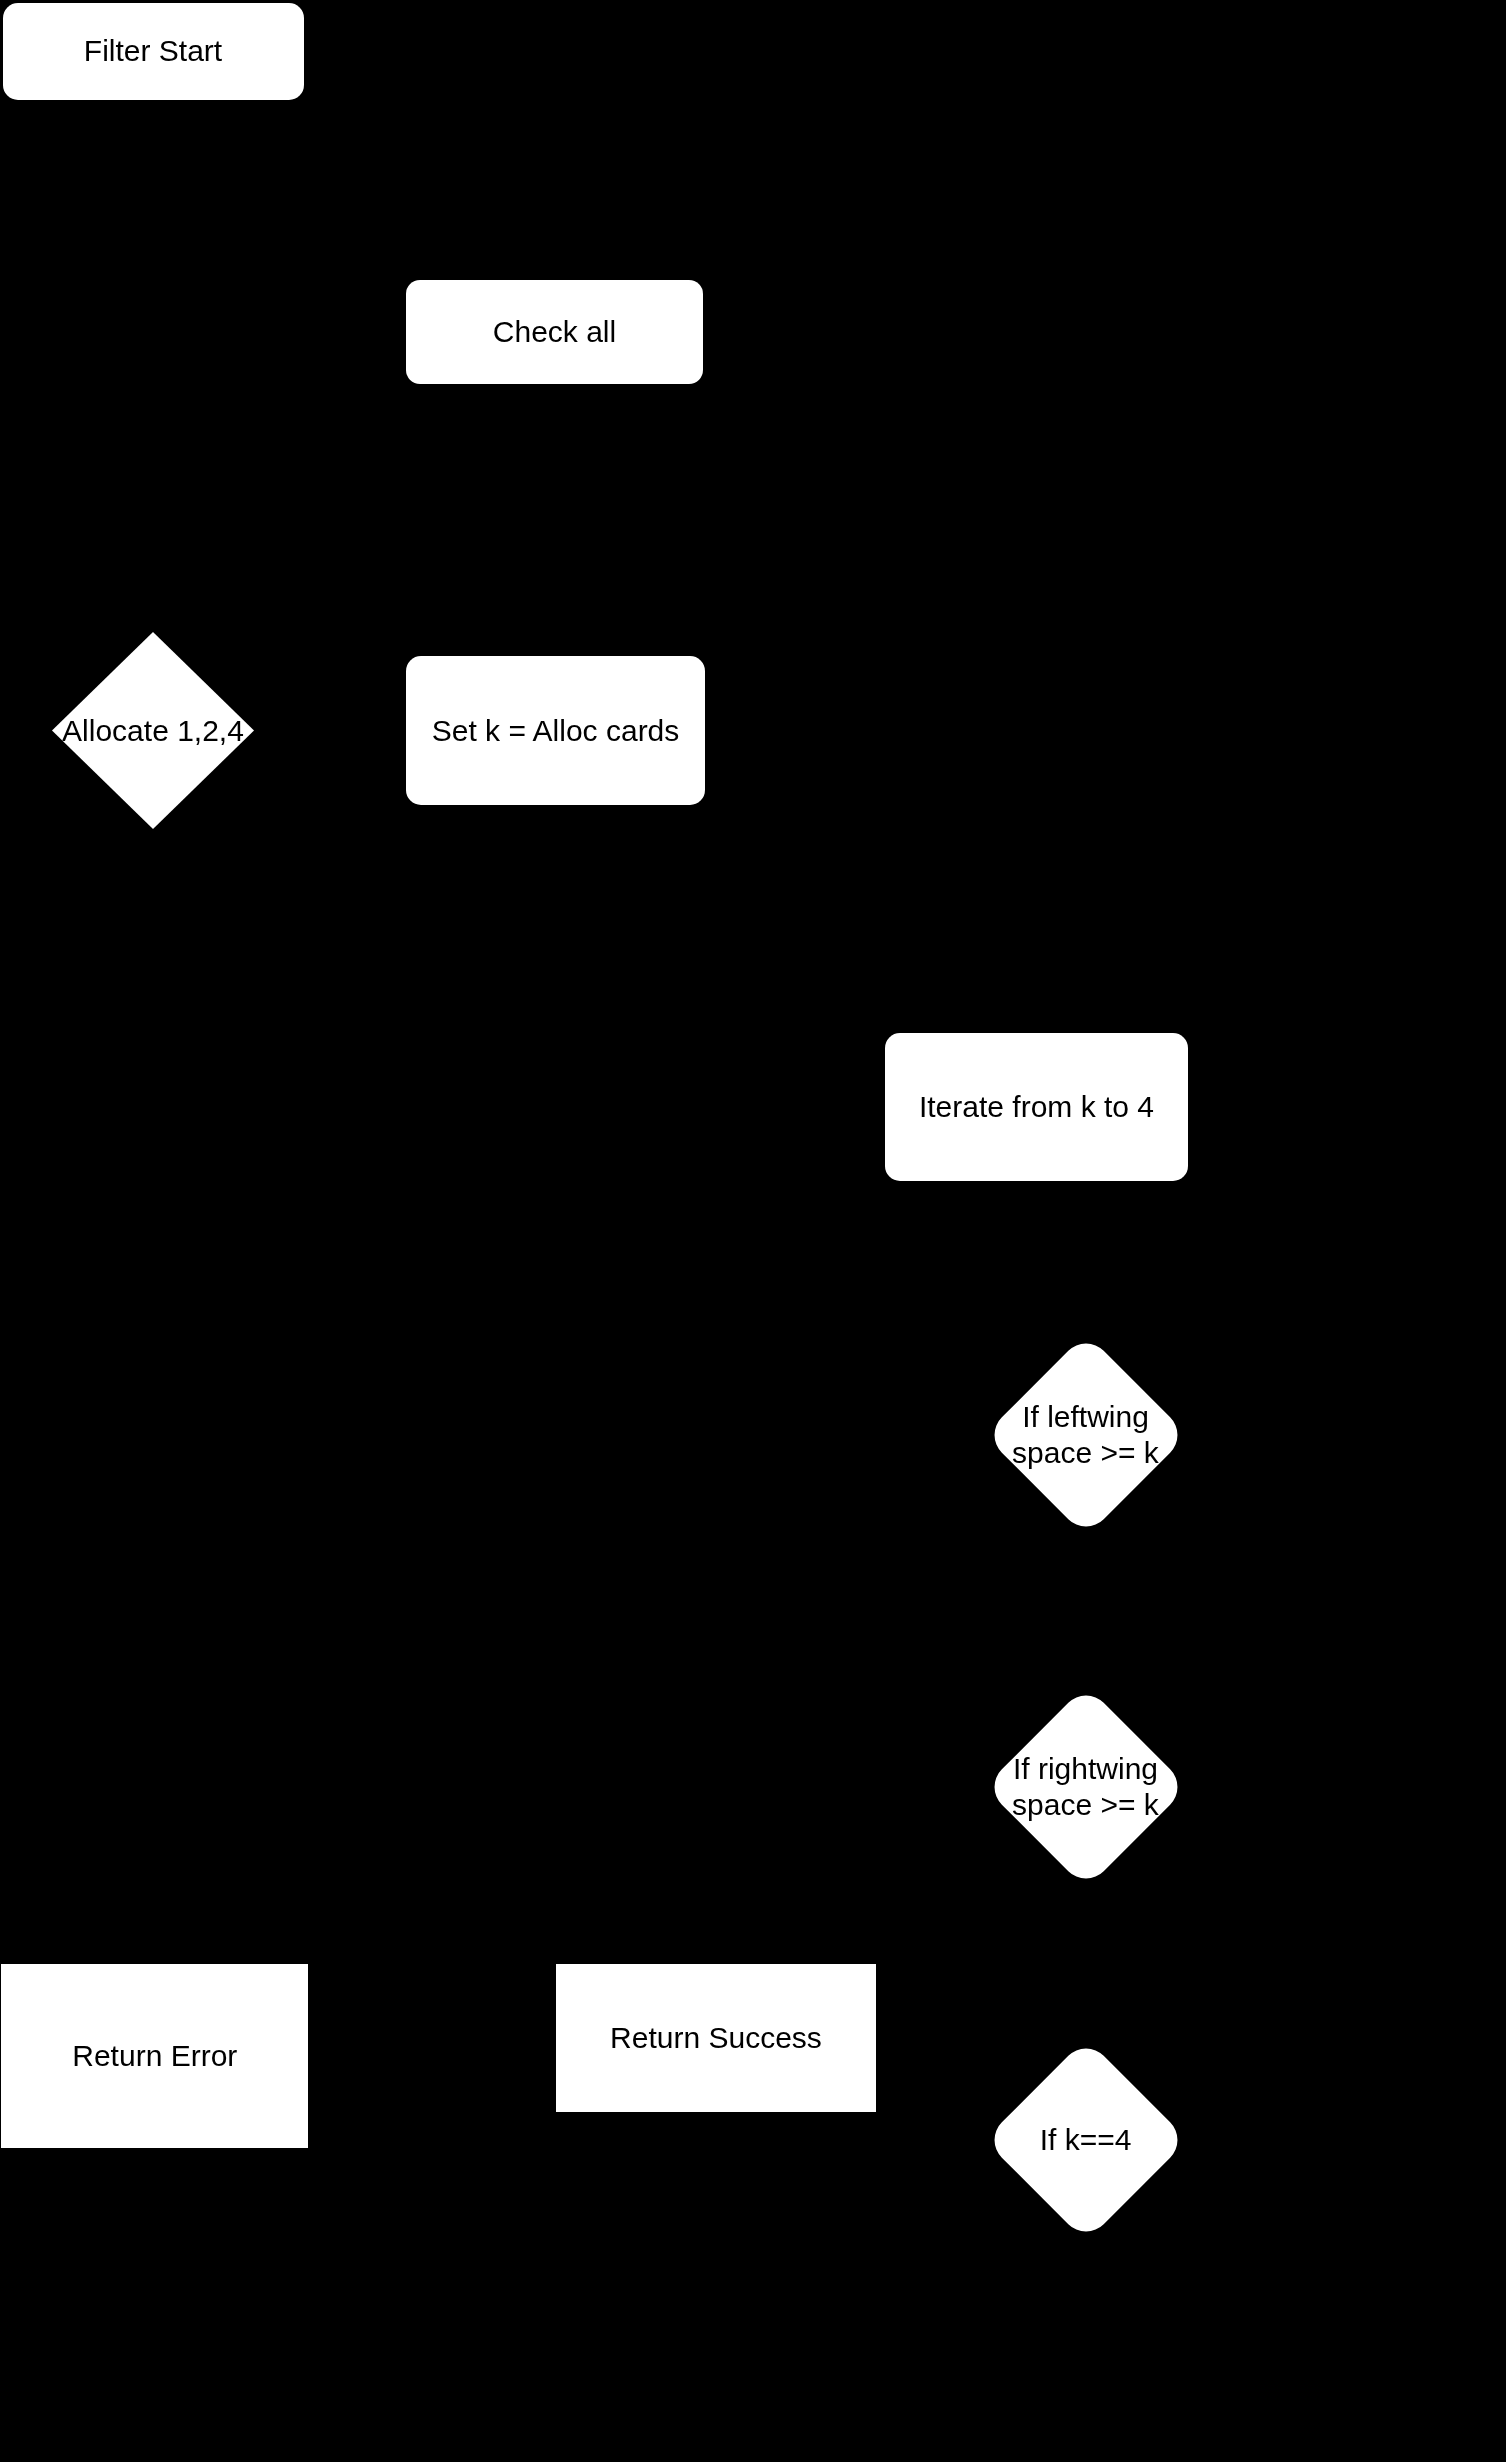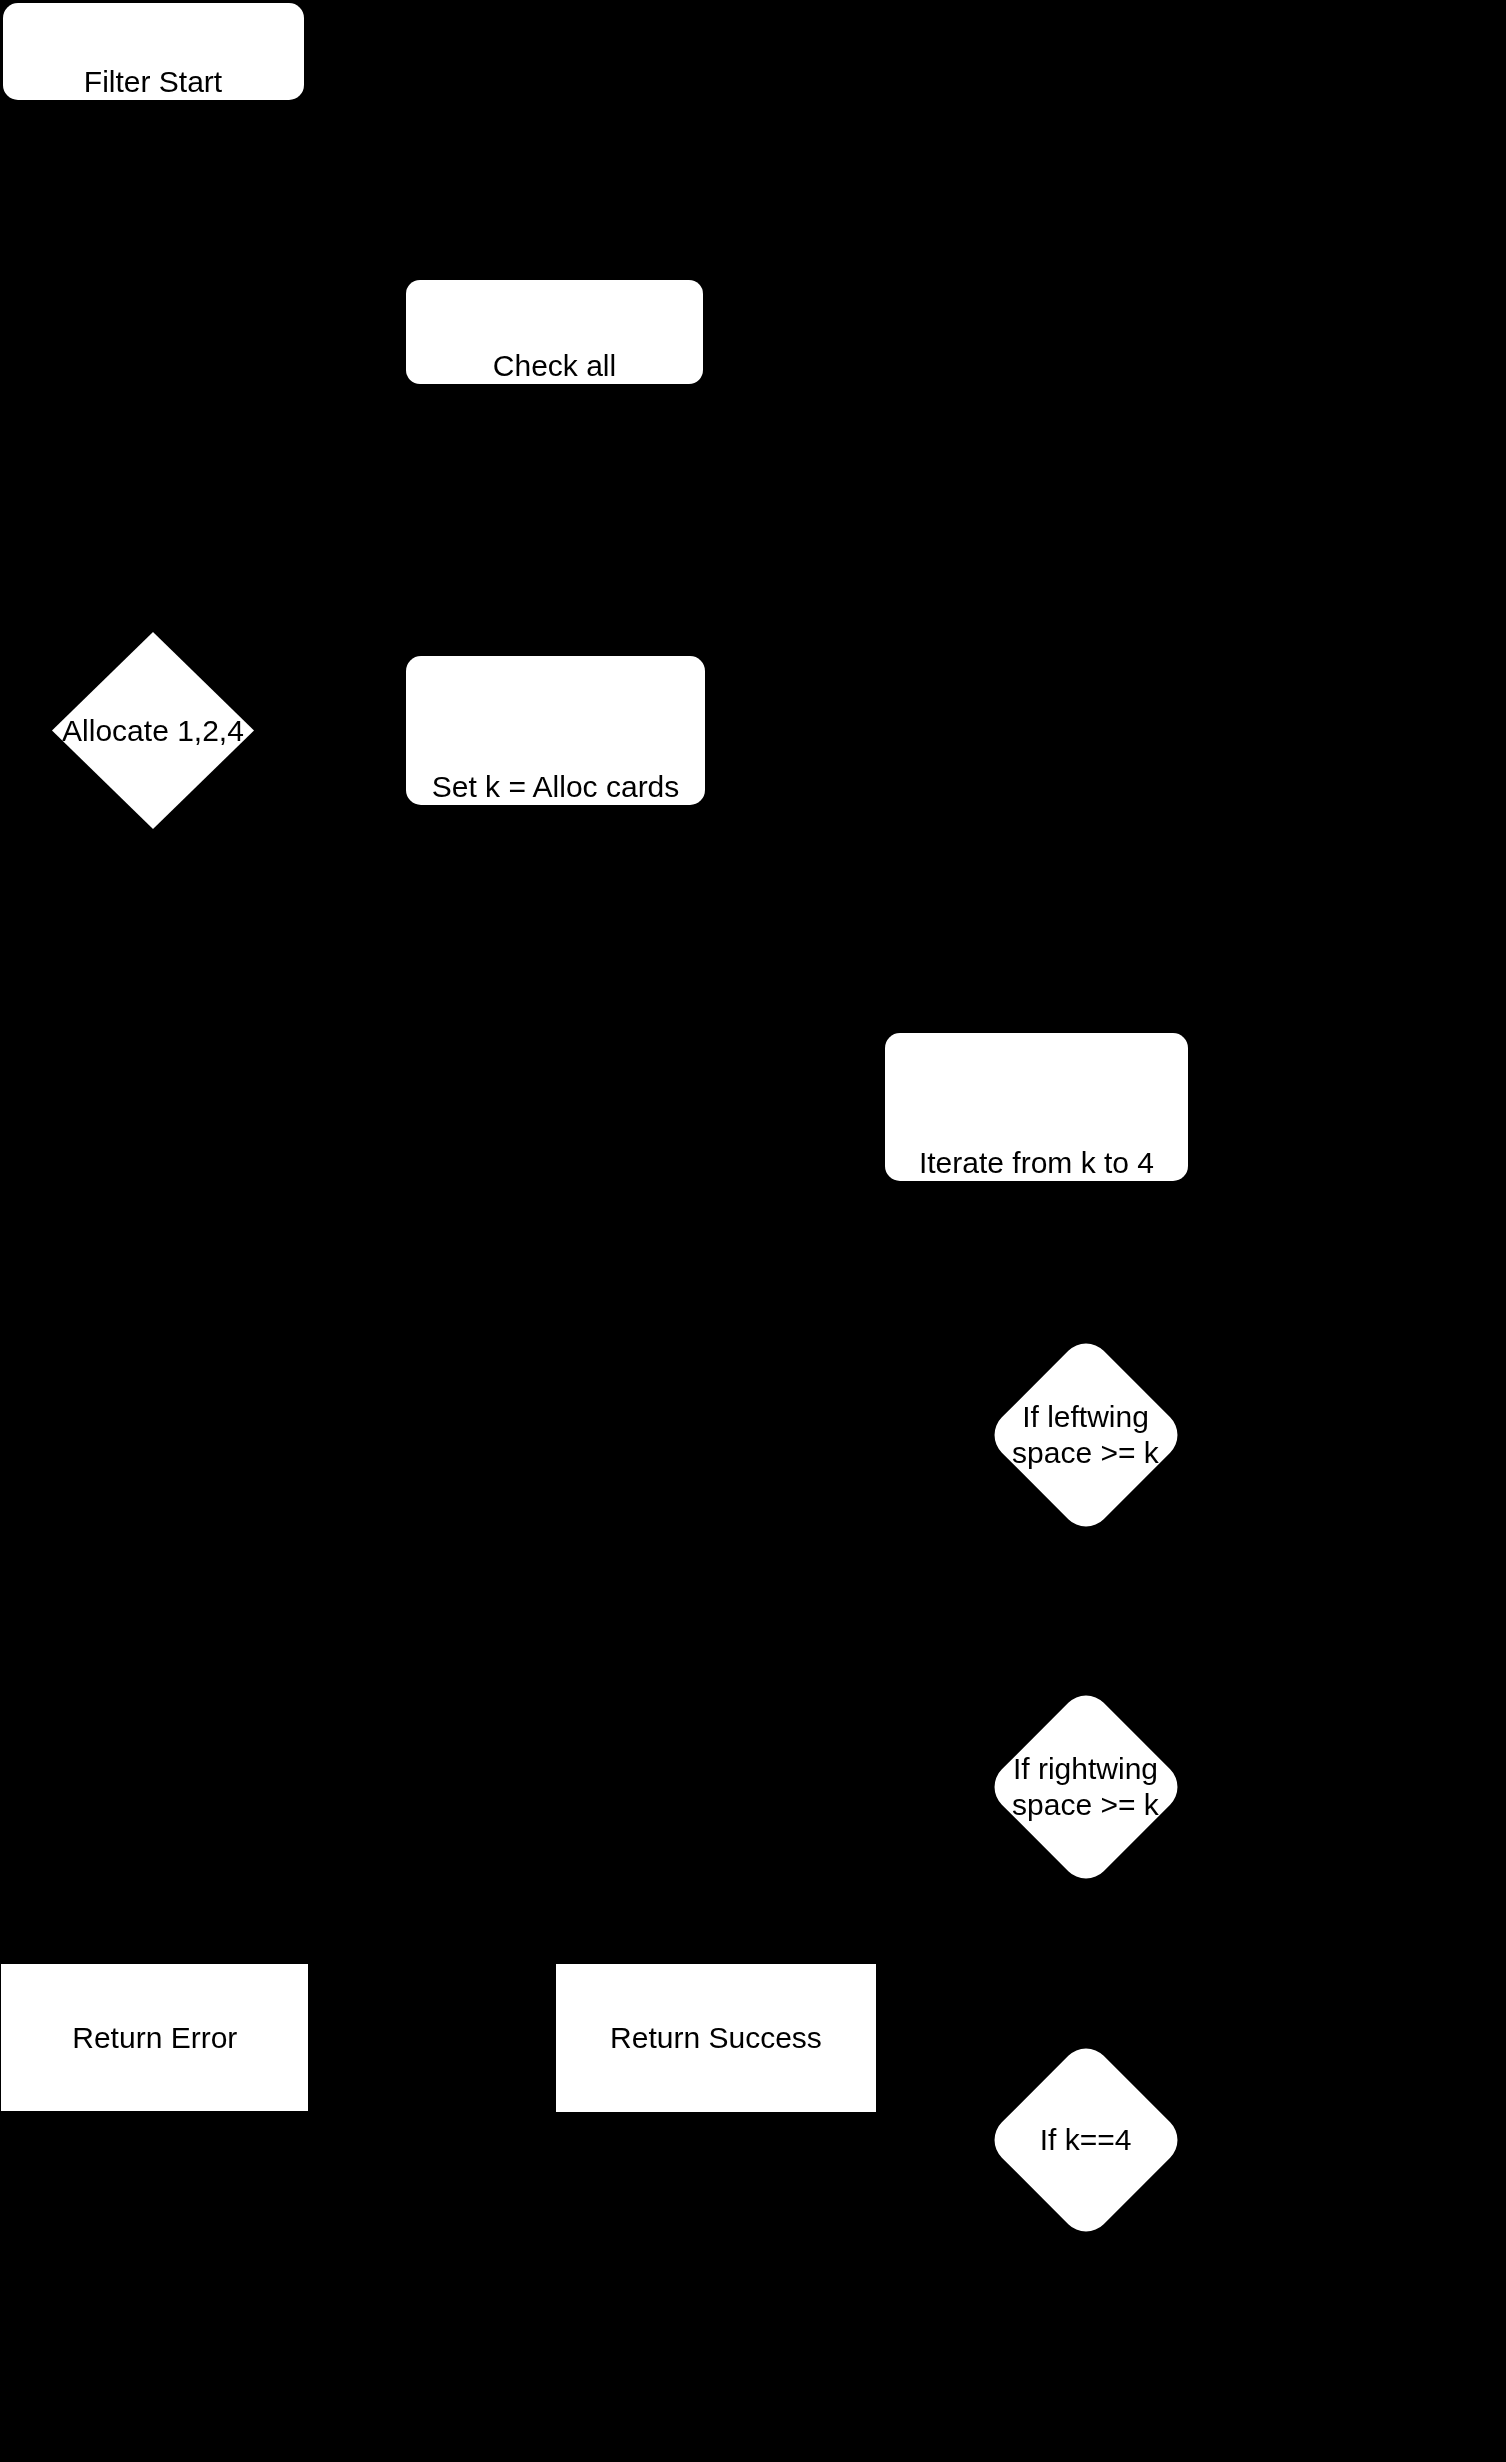--- a/index.html
+++ b/index.html
@@ -22,21 +22,21 @@
     align-items: center;
     justify-content: center;
     text-align: center;
     background: #ffffff;
     color: #000000;
     font-size: 30px;
     line-height: 1.2;
     white-space: nowrap;
   }
   
-  .rrect { border-radius: 15px; align-items: flex-end; }
+  .rrect { border-radius: 15px; }
   
   .rect  { border-radius: 0; }
   
   .diamond {
     clip-path: polygon(50% 0%, 100% 50%, 50% 100%, 0% 50%);
   }
   
   .rdiamond {
     background: transparent;
   }
@@ -92,21 +92,21 @@
   </div>
 
   <div class="node rdiamond" style="left:994px; top:1696px; width:183px; height:182px;">
     <div class="rd-shape"></div>
     <div class="lbl">
       <span>If rightwing</span>
       <span>space &gt;= k</span>
     </div>
   </div>
 
-  <div class="node rect" style="left:1.3px; top:1964px; width:307px; height:147px;">
+  <div class="node rect" style="left:1.3px; top:1964px; width:307px; height:184px;">
     <span class="lbl">Return Error</span>
   </div>
 
   <div class="node rect" style="left:556px; top:1964px; width:320px; height:148px;">
     <span class="lbl">Return Success</span>
   </div>
 
   <div class="node rdiamond" style="left:994px; top:2049px; width:183px; height:182px;">
     <div class="rd-shape"></div>
     <div class="lbl">

